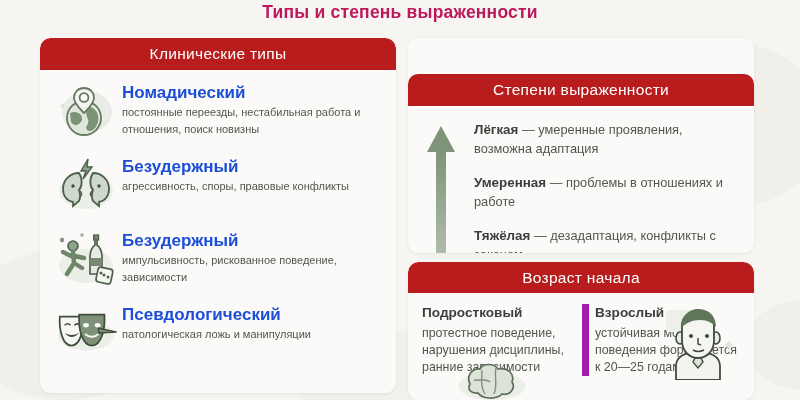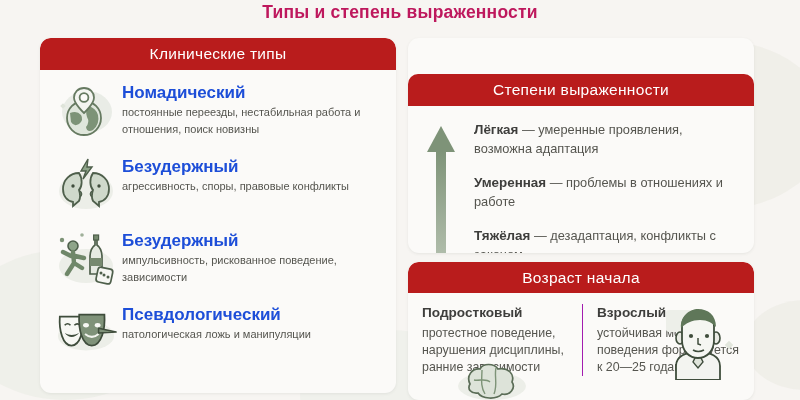--- a/index.html
+++ b/index.html
@@ -138,22 +138,22 @@
     font-size: 15.5px;
     line-height: 31px;
     height: 31px;
   }
   .age-body {
     display: flex;
     padding: 11px 12px 0 14px;
   }
   .age-col { width: 50%; position: relative; padding-right: 10px; box-sizing: border-box;}
   .age-col + .age-col {
-    border-left: 1px solid #a21caf;
-    padding-left: 14px;
+    border-left: 7px solid #a21caf;
+    padding-left: 6px;
     padding-right: 0;
   }
   .age-name {
     font-size: 13.6px;
     font-weight: bold;
     color: #3e3e3c;
     margin-bottom: 4px;
     line-height: 17px;
   }
   .age-desc {

